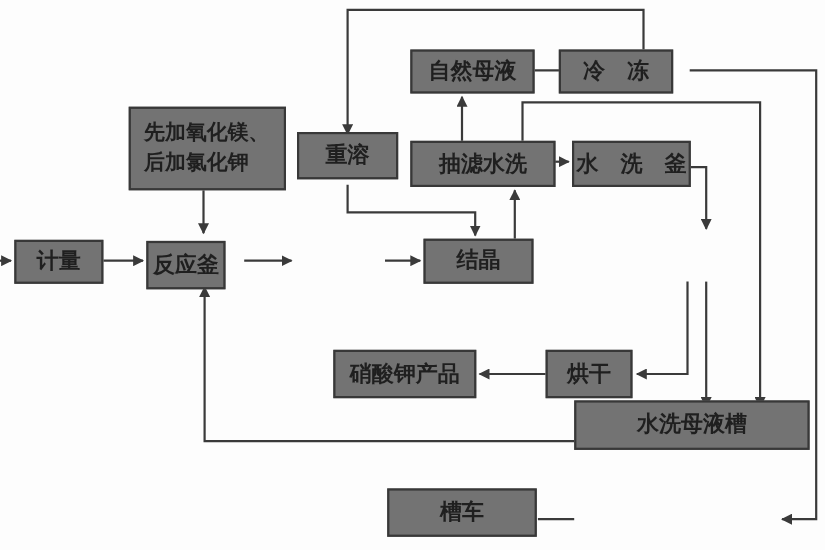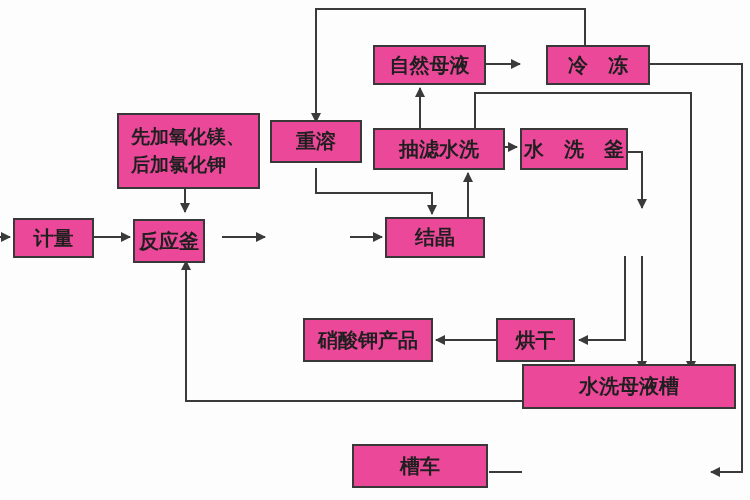--- a/index.html
+++ b/index.html
@@ -9,27 +9,27 @@
     background:#fdfdfd;
     font-family:"Liberation Sans","DejaVu Sans",sans-serif;
     overflow:hidden;
   }
   .connectors{position:absolute;left:0;top:0;width:750px;height:500px;}
   .edge{stroke:#3a3a3a;stroke-width:2;fill:none;}
   .node{
     position:absolute;
     box-sizing:border-box;
     border:2px solid #383838;
-    background:#ec4899;
+    background:#737373;
     display:flex;align-items:center;justify-content:center;
     font-size:20px;font-weight:bold;color:#1f1f1f;
     white-space:pre-line;line-height:1.45;
     text-align:center;
   }
-  .node.note{font-size:19px;justify-content:flex-start;padding-left:12px;text-align:left;margin-top:16px;}
+  .node.note{font-size:19px;justify-content:flex-start;padding-left:12px;text-align:left;}
 </style>
 </head>
 <body>
 
 <div class="canvas">
 
   <svg class="connectors" viewBox="0 0 750 500" xmlns="http://www.w3.org/2000/svg">
     <defs>
       <marker id="arw" markerWidth="11" markerHeight="10" refX="9" refY="5" orient="auto" markerUnits="userSpaceOnUse">
         <path d="M0,0 L10,5 L0,10 Z" fill="#3a3a3a"></path>
@@ -84,21 +84,21 @@
 
 
   <div class="node" style="left:270px;top:120px;width:92px;height:43px">重溶</div>
 
   <div class="node" style="left:385px;top:217px;width:100px;height:41px">结晶</div>
 
   <div class="node" style="left:373px;top:128px;width:132px;height:42px">抽滤水洗</div>
 
   <div class="node" style="left:373px;top:45px;width:113px;height:40px">自然母液</div>
 
-  <div class="node" style="left:546px;top:45px;width:104px;height:40px">冷　冻</div>
+  <div class="node" style="left:508px;top:45px;width:104px;height:40px">冷　冻</div>
 
   <div class="node" style="left:520px;top:128px;width:108px;height:42px">水　洗　釜</div>
 
 
   <div class="node" style="left:496px;top:318px;width:79px;height:44px">烘干</div>
 
   <div class="node" style="left:303px;top:318px;width:130px;height:44px">硝酸钾产品</div>
 
   <div class="node" style="left:522px;top:364px;width:214px;height:45px">水洗母液槽</div>
 

